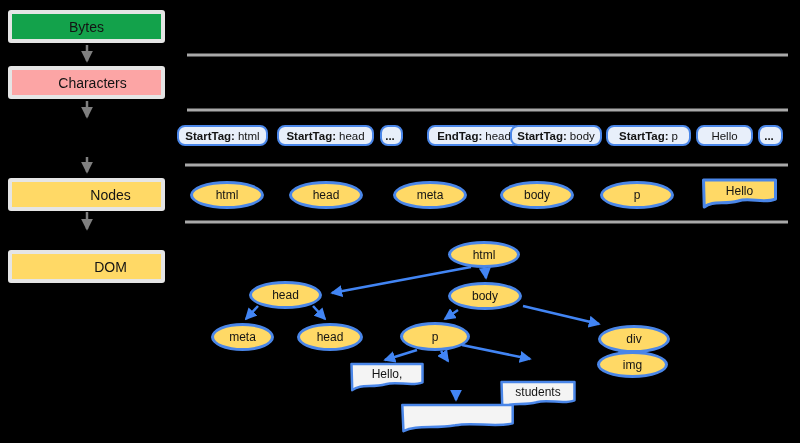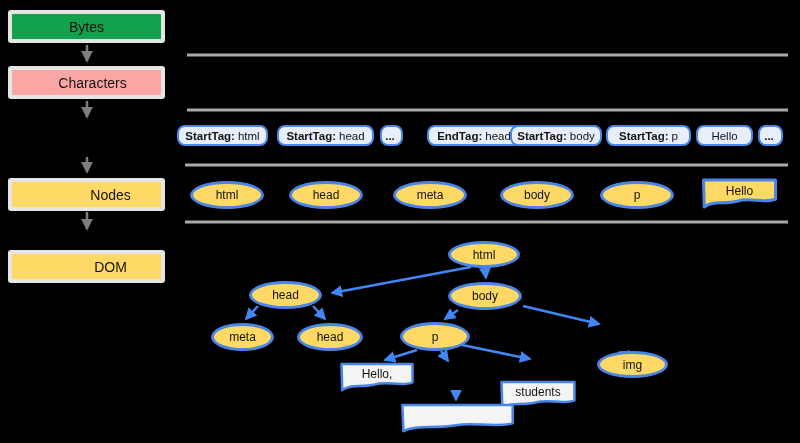--- a/index.html
+++ b/index.html
@@ -148,23 +148,24 @@
     </svg>
     <span class="lbl">Hello</span>
   </div>
 
   <div class="ellipse" style="left:448px;top:241px;width:72px;height:27px">html</div>
   <div class="ellipse" style="left:249px;top:281px;width:73px;height:28px">head</div>
   <div class="ellipse" style="left:448px;top:282px;width:74px;height:28px">body</div>
   <div class="ellipse" style="left:211px;top:323px;width:63px;height:28px">meta</div>
   <div class="ellipse" style="left:297px;top:323px;width:66px;height:28px">head</div>
   <div class="ellipse" style="left:400px;top:322px;width:70px;height:29px">p</div>
+  <div class="ellipse" style="left:598px;top:325px;width:72px;height:28px">div</div>
   <div class="ellipse" style="left:597px;top:351px;width:71px;height:27px">img</div>
 
-  <div class="textnode" style="left:340px;top:362px;width:74px;height:31px">
+  <div class="textnode" style="left:350px;top:362px;width:74px;height:31px">
     <svg viewBox="0 0 100 32" preserveAspectRatio="none">
       <path d="M2 2 L98 2 L98 21 C82 26 64 19 48 23 C30 27 14 22 3 29 Z" vector-effect="non-scaling-stroke"></path>
     </svg>
     <span class="lbl">Hello,</span>
   </div>
   <div class="textnode" style="left:500px;top:380px;width:76px;height:31px">
     <svg viewBox="0 0 100 32" preserveAspectRatio="none">
       <path d="M2 2 L98 2 L98 21 C82 26 64 19 48 23 C30 27 14 22 3 29 Z" vector-effect="non-scaling-stroke"></path>
     </svg>
     <span class="lbl">students</span>

